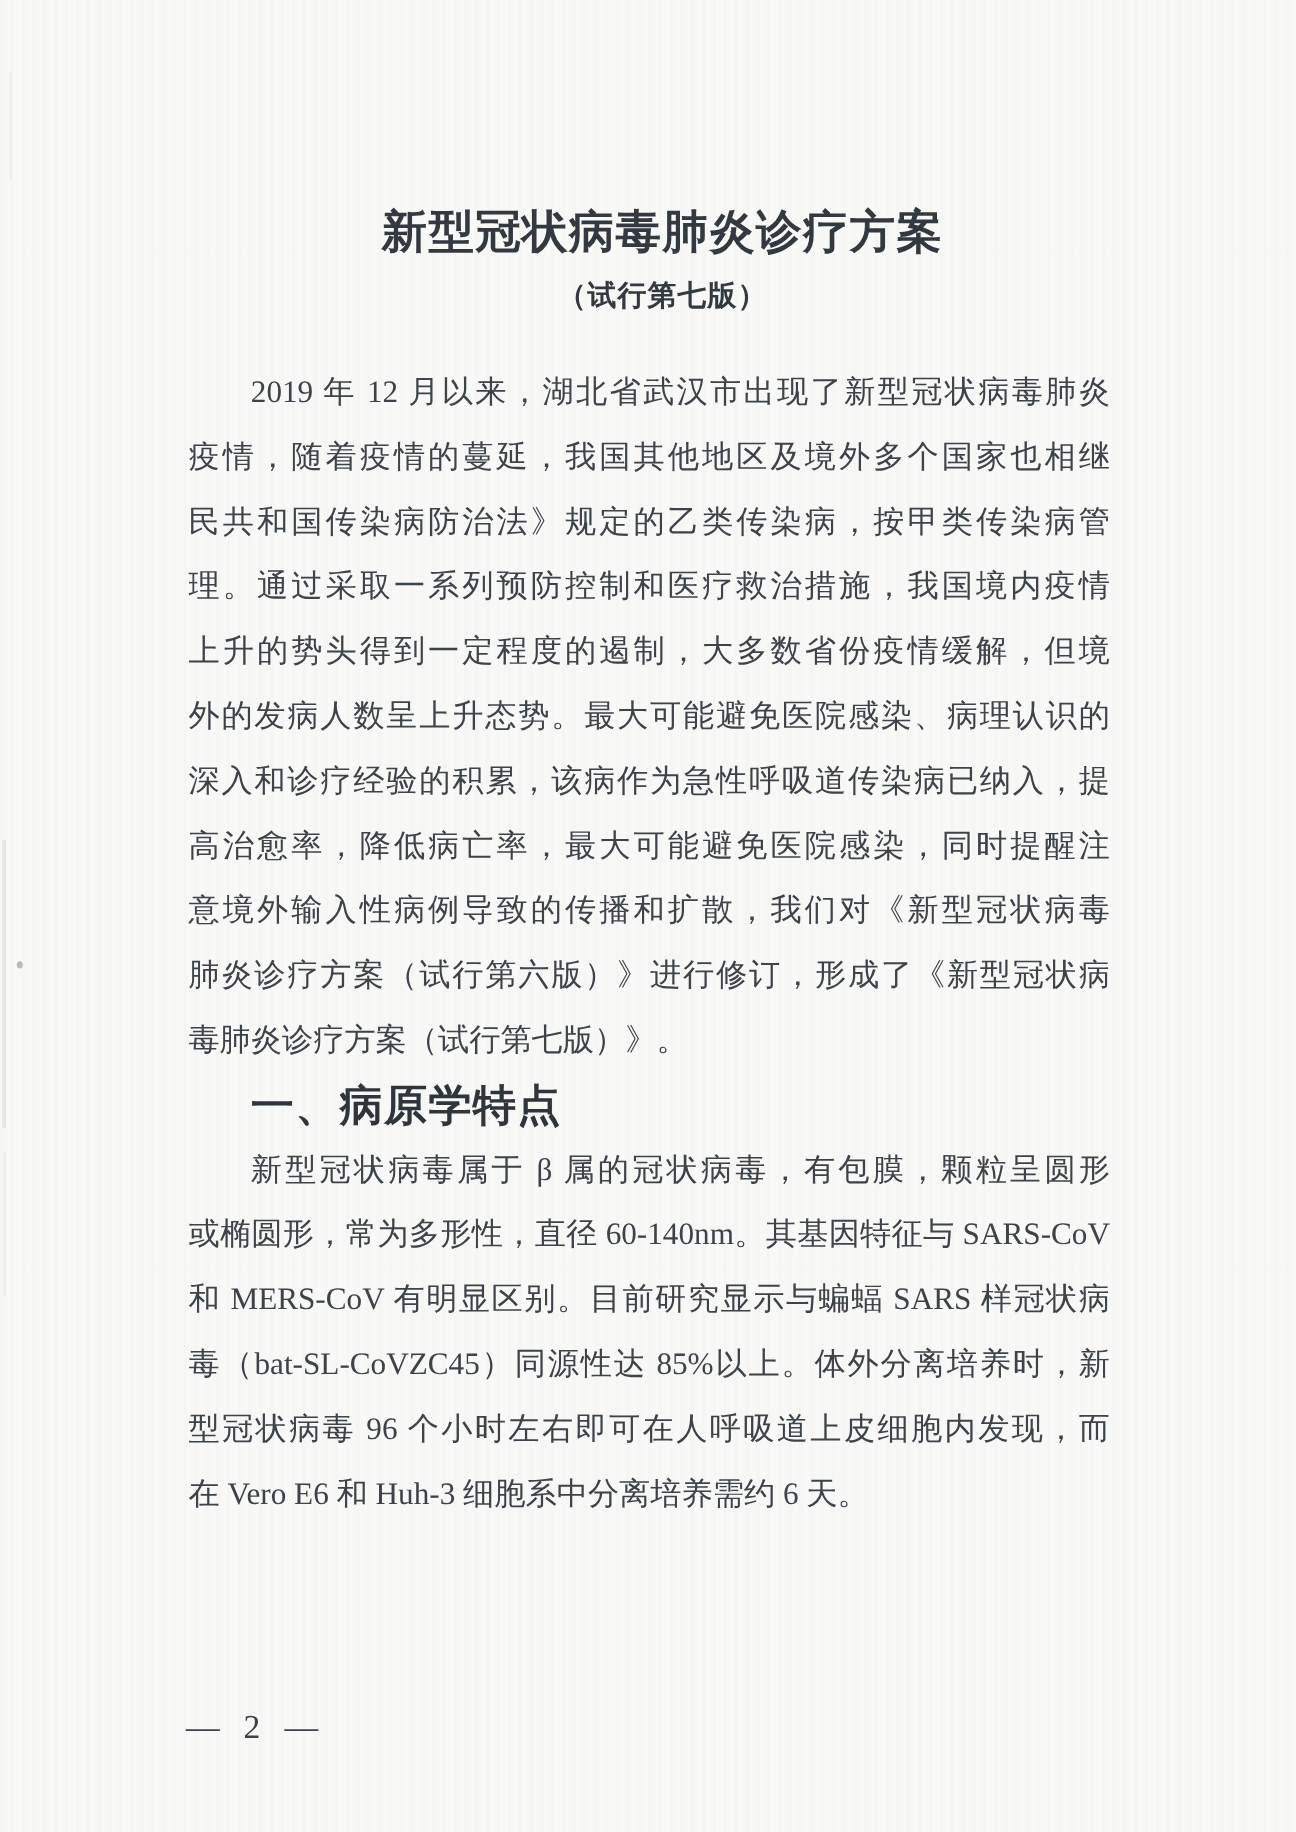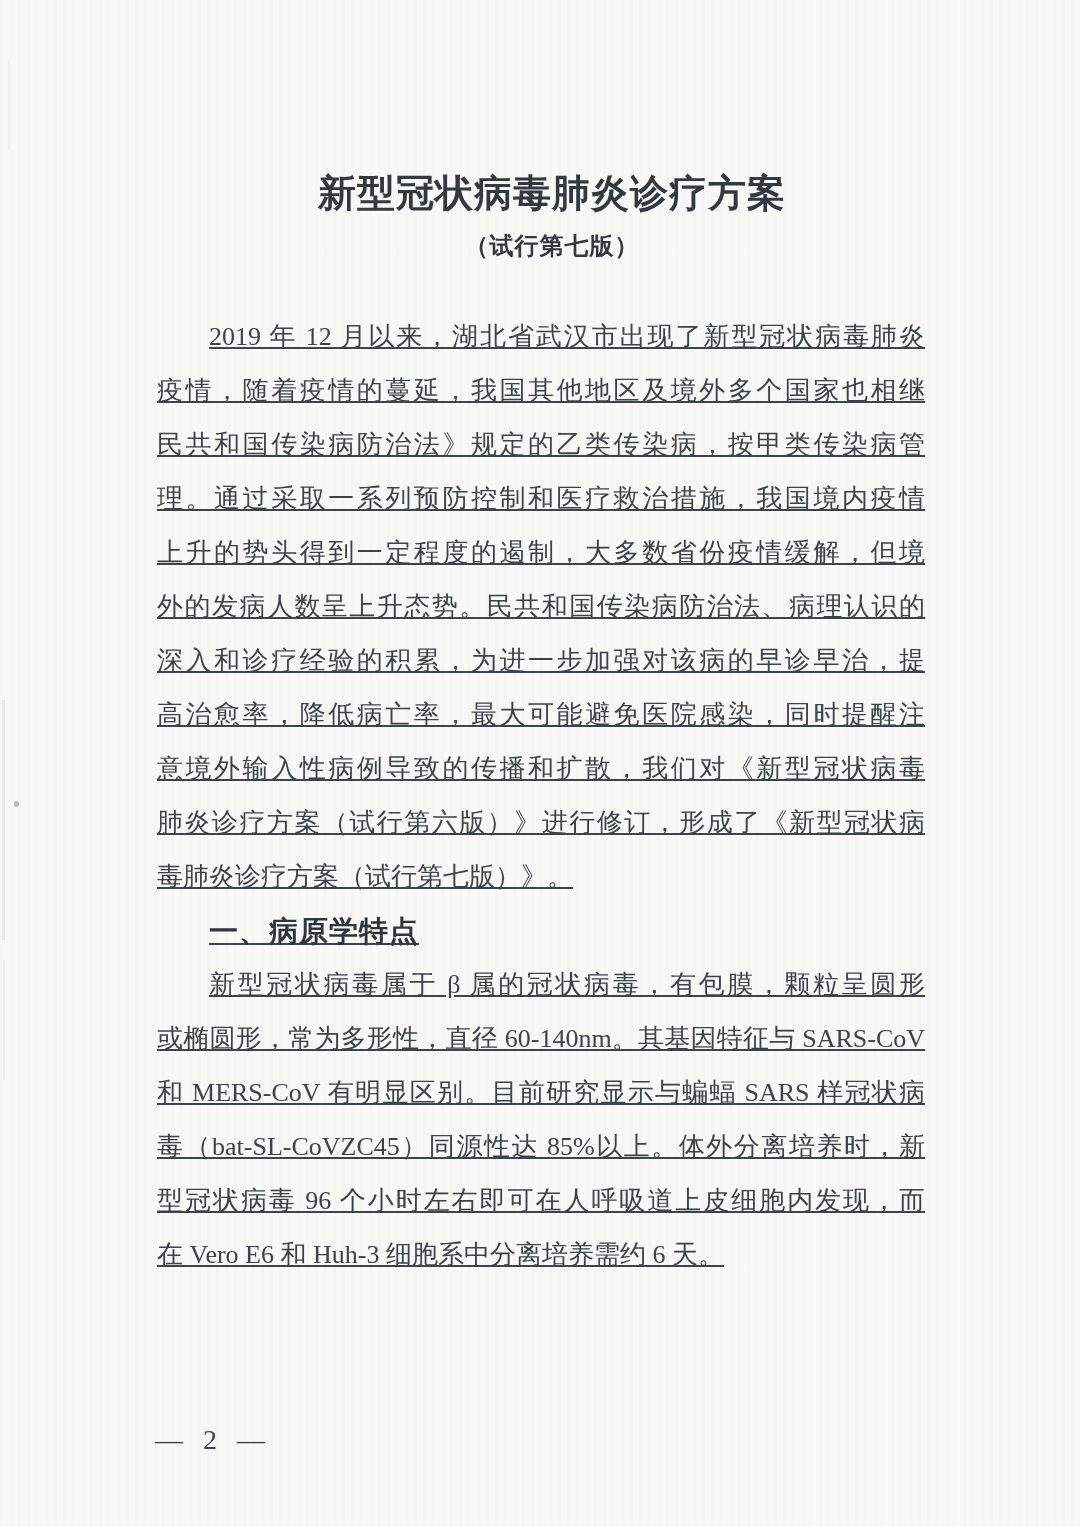--- a/index.html
+++ b/index.html
@@ -34,39 +34,38 @@
     width: 100%;
     text-align: center;
     font-size: 24px;
     font-weight: 700;
     letter-spacing: 1px;
     color: #333941;
   }
   .body-text {
     position: absolute;
     left: 157px;
-    top: 310px;
+    top: 300px;
     width: 768px;
-    text-decoration: underline;
   }
   .bl {
     height: 54px;
     line-height: 54px;
     font-size: 26px;
     text-align: justify;
     text-align-last: justify;
     text-justify: inter-character;
     color: #3d434a;
   }
   .bl.indent { text-indent: 52px; }
   .bl.no-just { text-align: left; text-align-last: left; }
   .bl.heading {
     font-family: "Liberation Sans", sans-serif;
     font-weight: 700;
-    font-size: 29px;
+    font-size: 36px;
     color: #2f353c;
     text-align: right;
     text-align-last: left;
     text-indent: 52px;
     letter-spacing: 1px;
   }
   .page-number {
     position: absolute;
     left: 155px;
     top: 1424px;
@@ -127,22 +126,22 @@
 
   <div class="doc-title">新型冠状病毒肺炎诊疗方案</div>
   <div class="doc-subtitle">（试行第七版）</div>
 
   <div class="body-text">
     <div class="bl indent">2019 年 12 月以来，湖北省武汉市出现了新型冠状病毒肺炎</div>
     <div class="bl">疫情，随着疫情的蔓延，我国其他地区及境外多个国家也相继</div>
     <div class="bl">民共和国传染病防治法》规定的乙类传染病，按甲类传染病管</div>
     <div class="bl">理。通过采取一系列预防控制和医疗救治措施，我国境内疫情</div>
     <div class="bl">上升的势头得到一定程度的遏制，大多数省份疫情缓解，但境</div>
-    <div class="bl">外的发病人数呈上升态势。民共和国传染病防治法、病理认识的</div>
-    <div class="bl">深入和诊疗经验的积累，为进一步加强对该病的早诊早治，提</div>
+    <div class="bl">外的发病人数呈上升态势。最大可能避免医院感染、病理认识的</div>
+    <div class="bl">深入和诊疗经验的积累，该病作为急性呼吸道传染病已纳入，提</div>
     <div class="bl">高治愈率，降低病亡率，最大可能避免医院感染，同时提醒注</div>
     <div class="bl">意境外输入性病例导致的传播和扩散，我们对《新型冠状病毒</div>
     <div class="bl">肺炎诊疗方案（试行第六版）》进行修订，形成了《新型冠状病</div>
     <div class="bl no-just">毒肺炎诊疗方案（试行第七版）》。</div>
 
     <div class="bl heading">一、病原学特点</div>
 
     <div class="bl indent">新型冠状病毒属于 β 属的冠状病毒，有包膜，颗粒呈圆形</div>
     <div class="bl">或椭圆形，常为多形性，直径 60-140nm。其基因特征与 SARS-CoV</div>
     <div class="bl">和 MERS-CoV 有明显区别。目前研究显示与蝙蝠 SARS 样冠状病</div>

